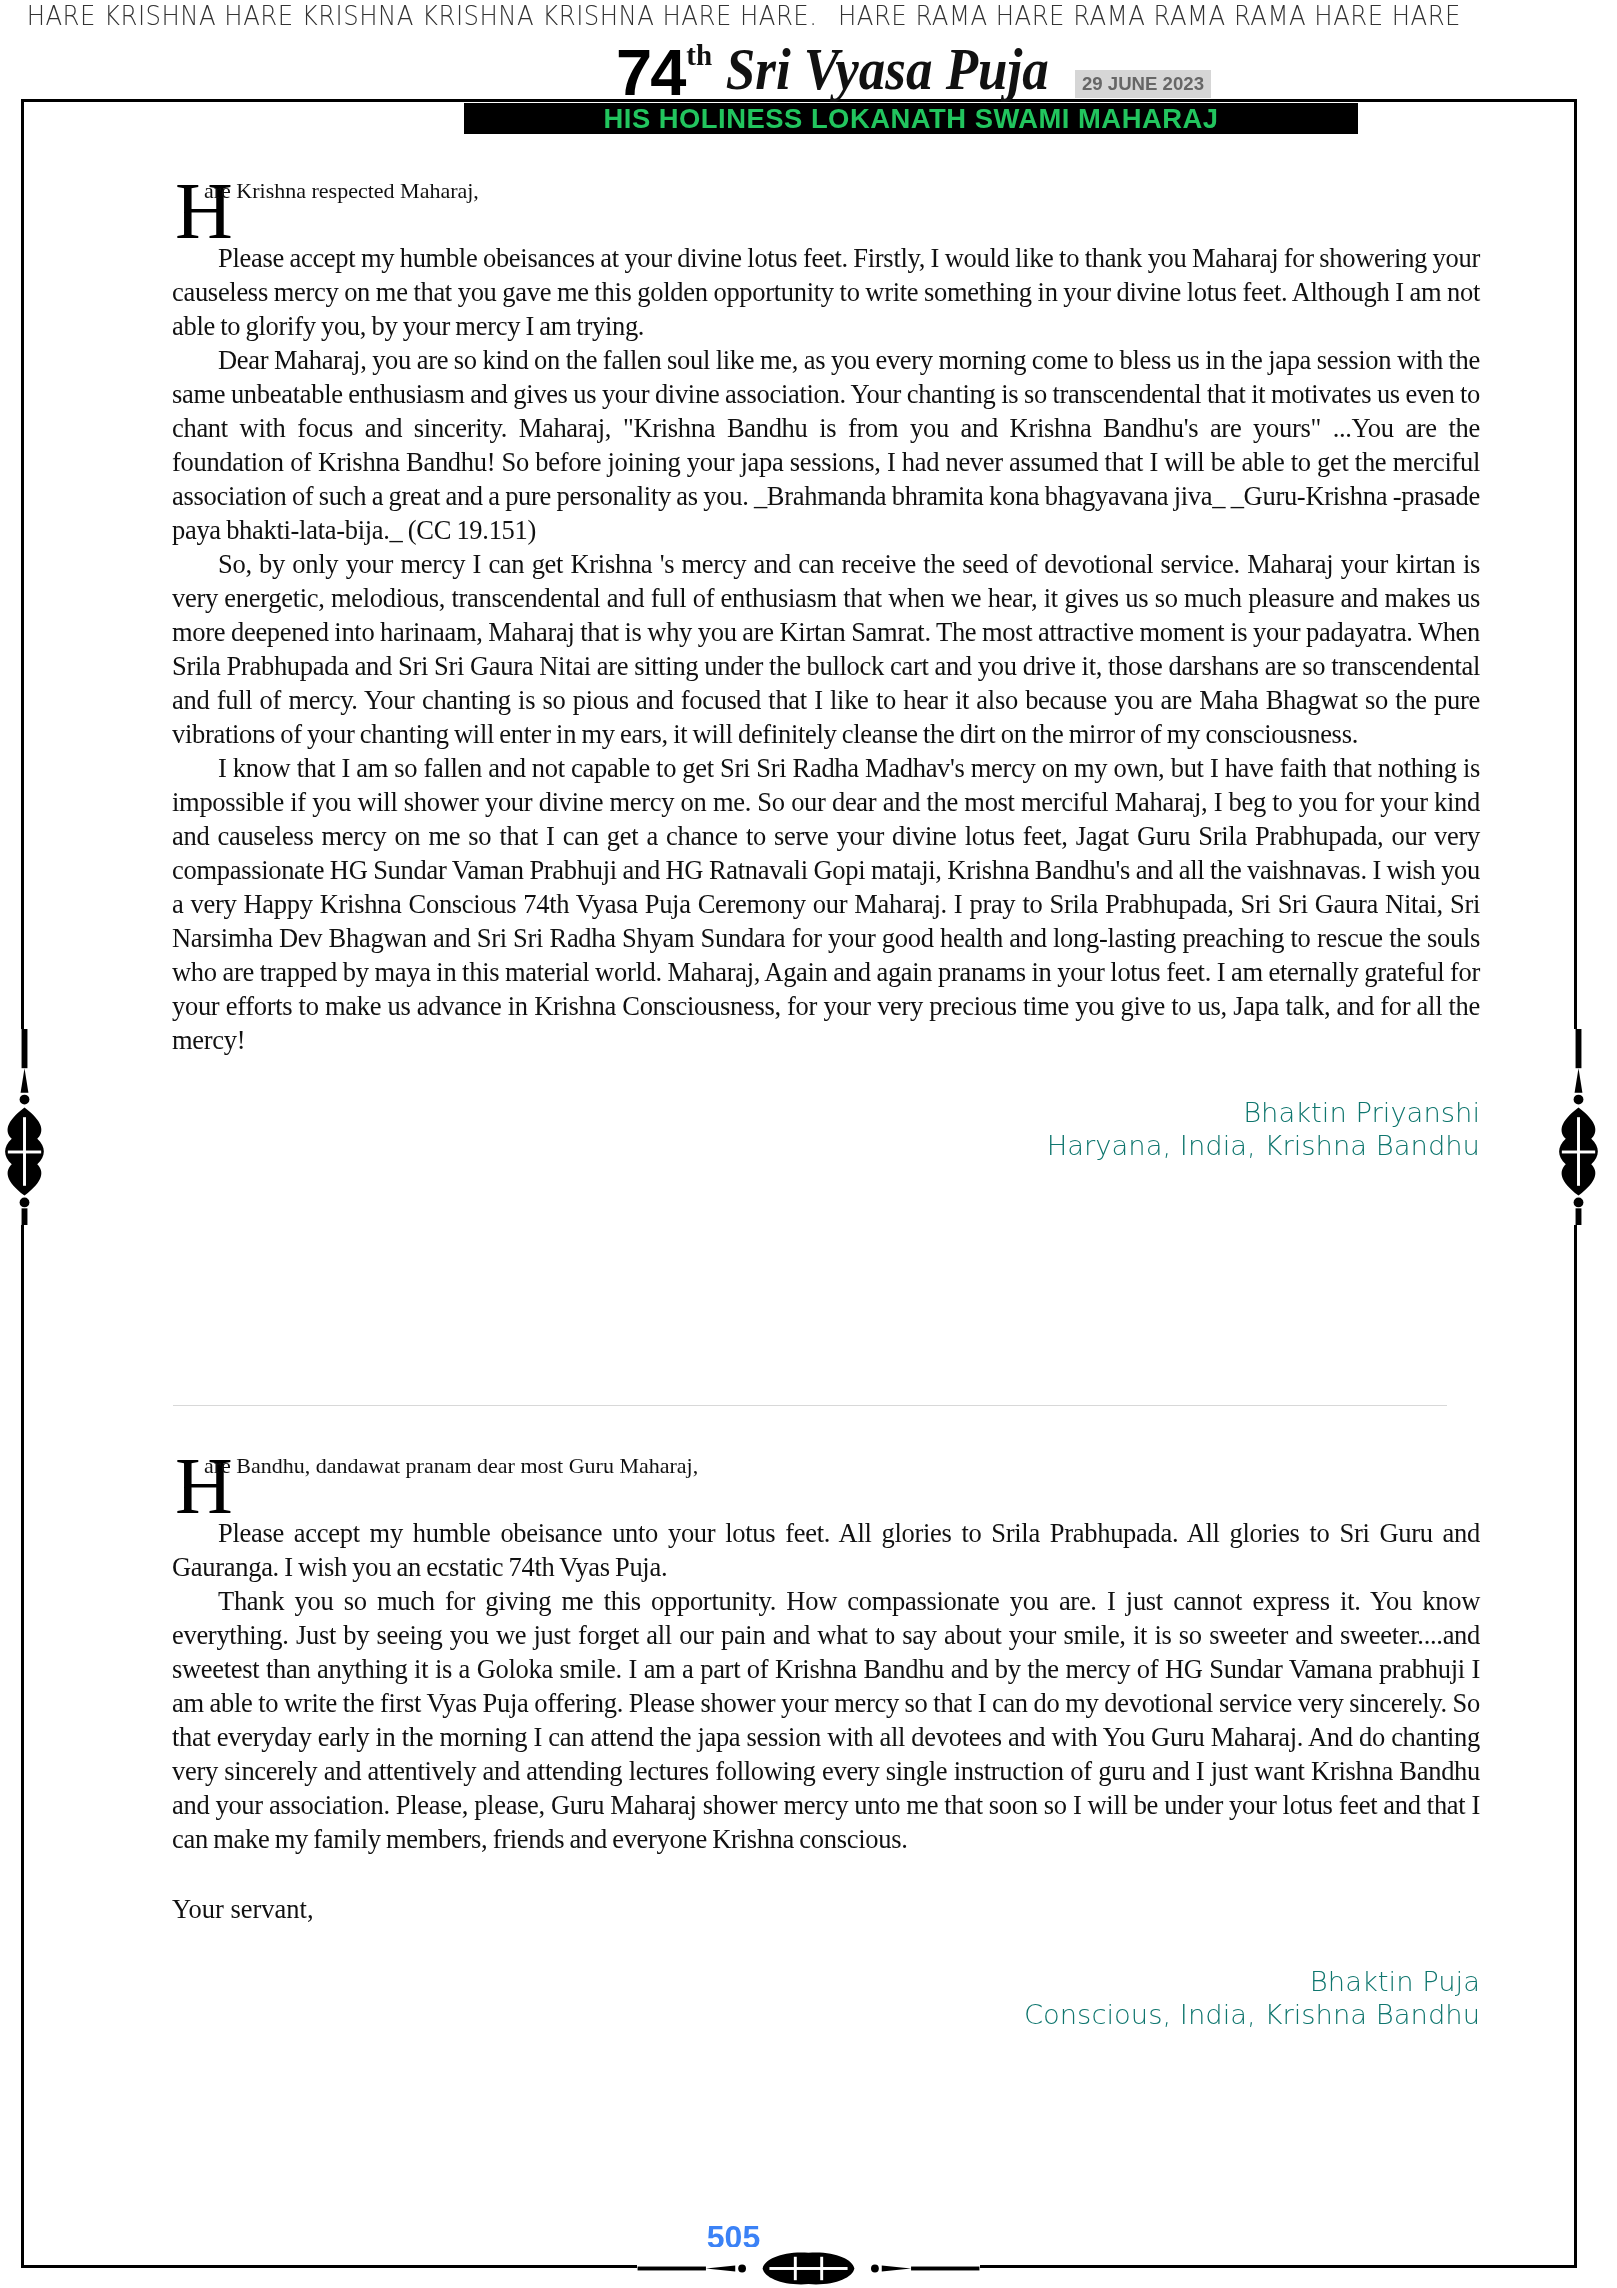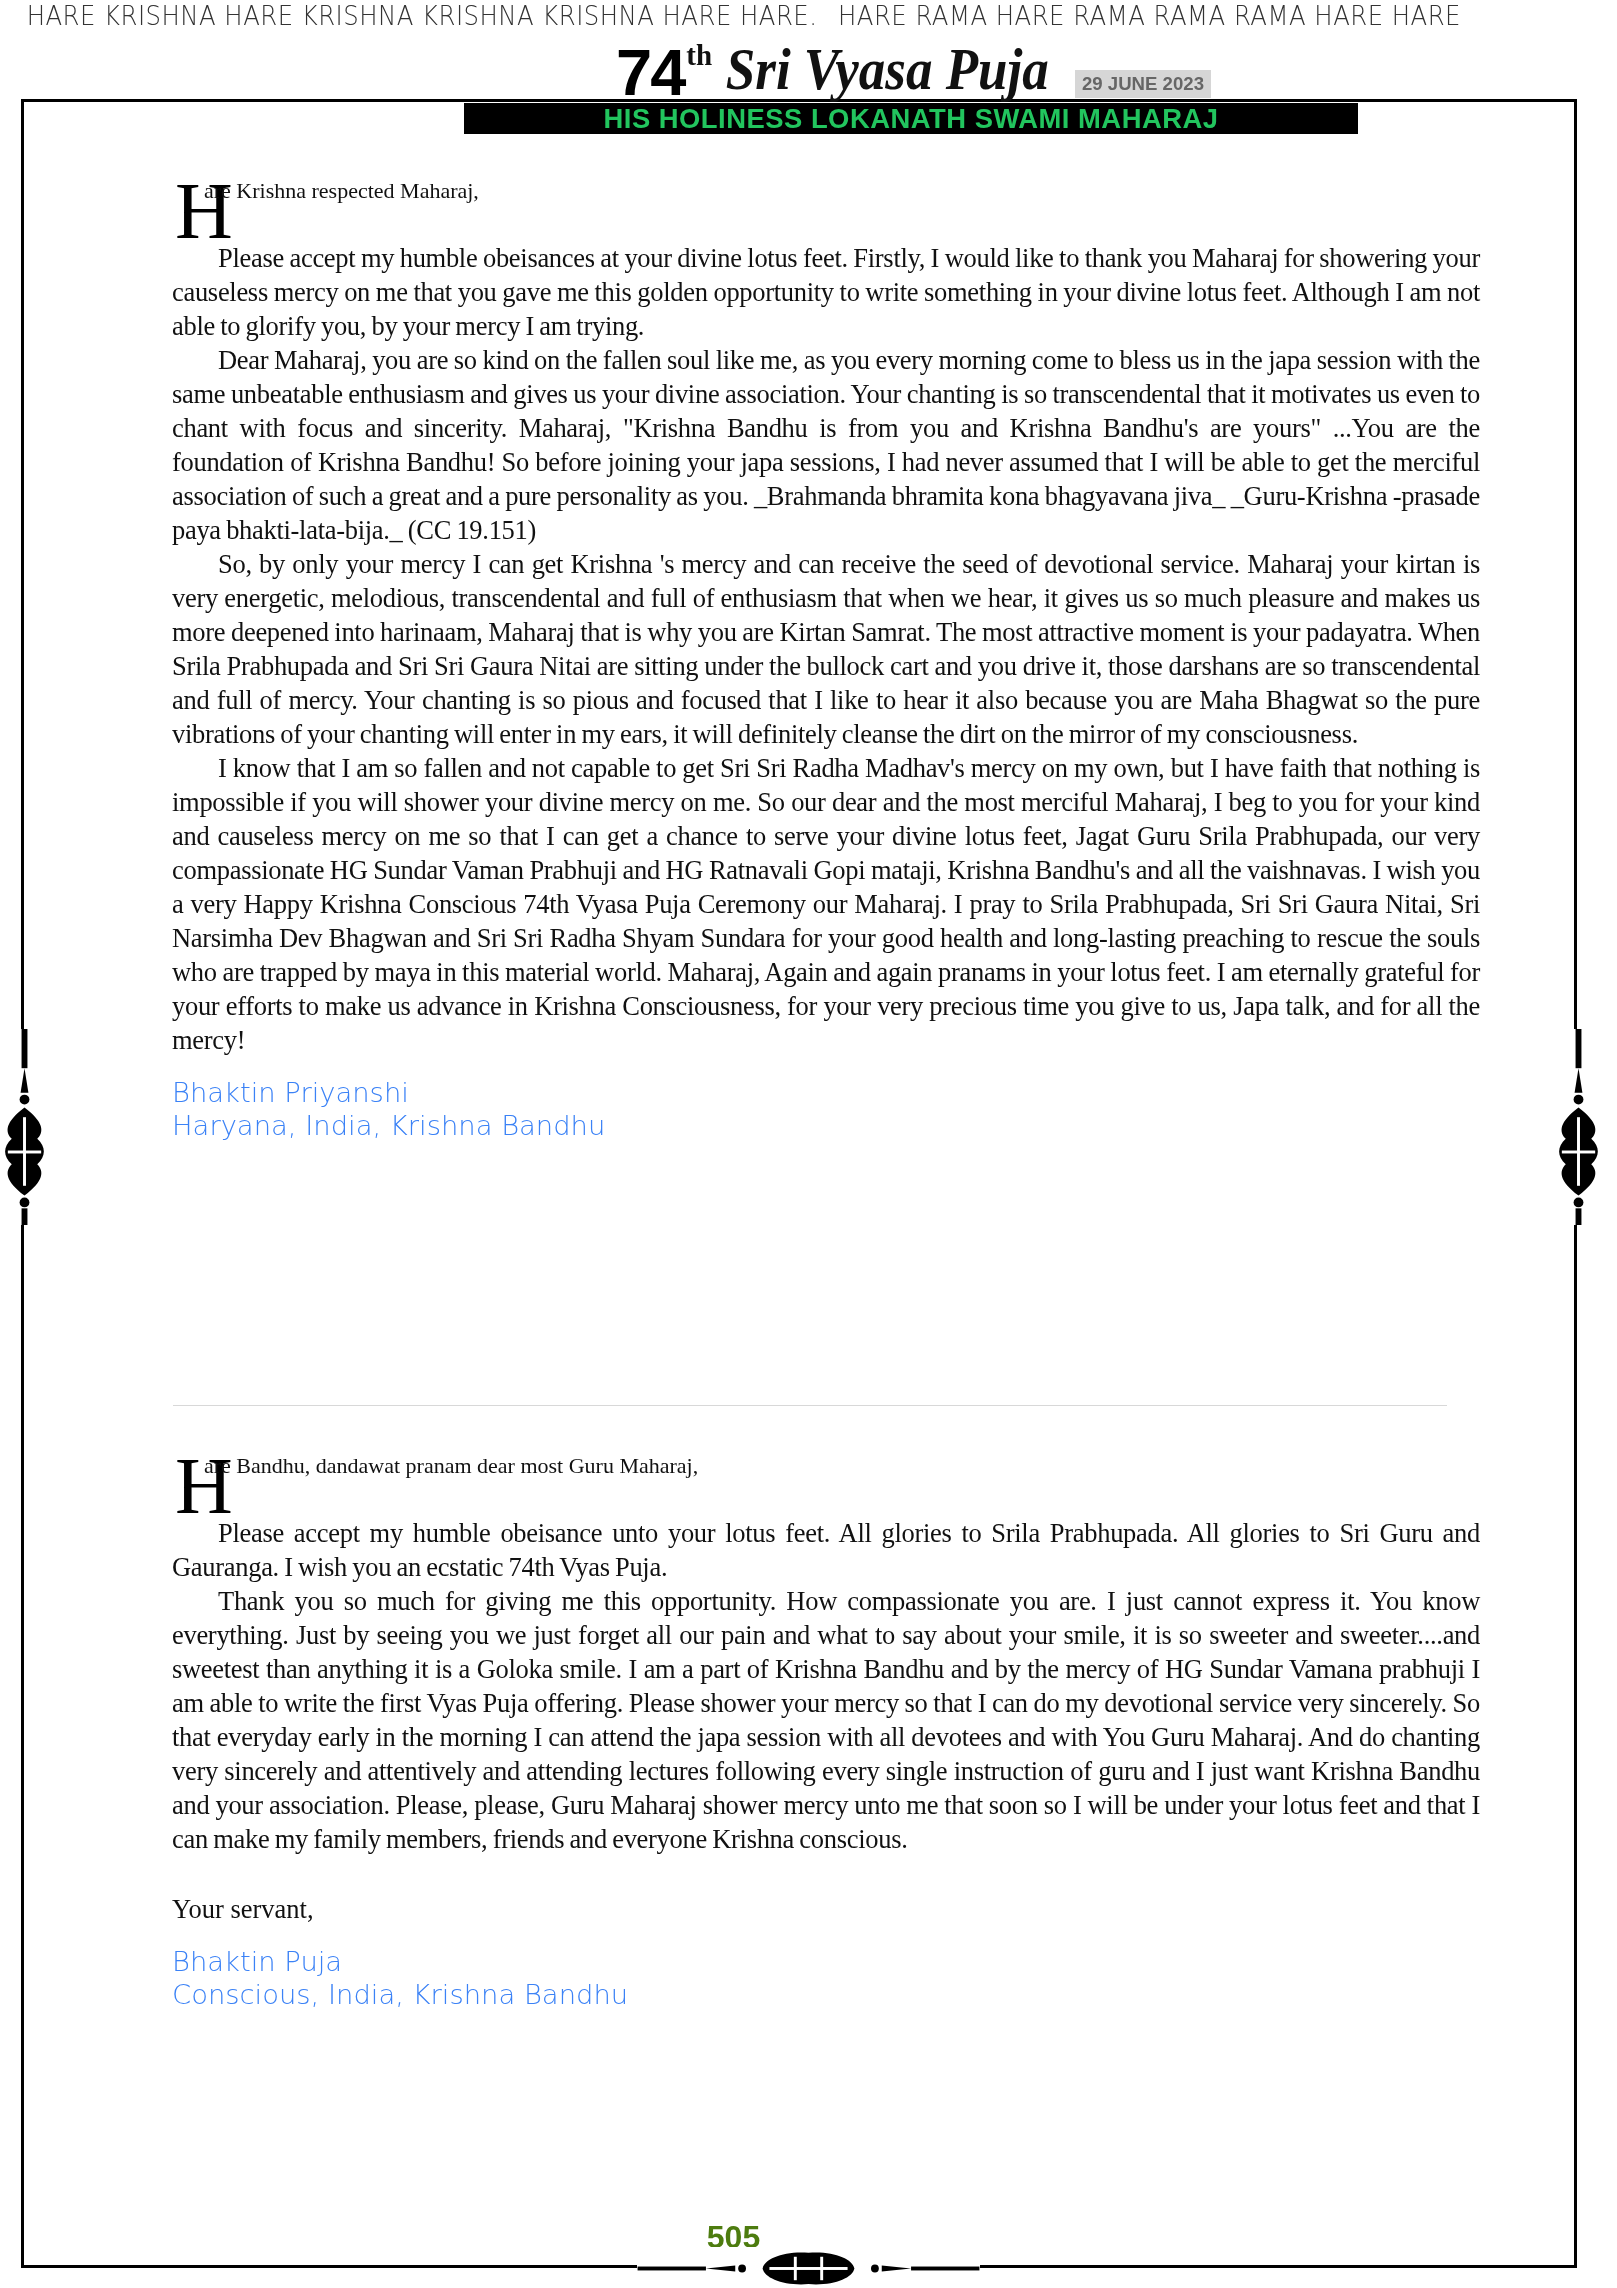--- a/index.html
+++ b/index.html
@@ -23,25 +23,25 @@
   .letter2 { top: 1449px; }
 
   .greet { position: relative; height: 67px; }
   .dropcap { position: absolute; left: 2.9px; top: 0; font-family: "Liberation Serif", serif; font-size: 80px; line-height: 74px; color: #000; }
   .greet-text { position: absolute; left: 32px; top: 2px; font-size: 22px; line-height: 29px; }
 
   .body-p { font-size: 26.5px; line-height: 34px; text-align: justify; margin: 0; letter-spacing: -0.3px; word-spacing: -1px; }
   .body-p.indent { text-indent: 46px; }
 
   .closing { font-size: 26.5px; line-height: 33px; margin-top: 37px; }
-  .sig { font-family: "DejaVu Sans", sans-serif; font-weight: 200; font-size: 27.4px; line-height: 33px; margin-top: 19px; color: #3b82f6; }
+  .sig { font-family: "DejaVu Sans", sans-serif; font-weight: 200; font-size: 27.4px; line-height: 33px; margin-top: 39px; color: #0f766e; text-align: right; }
 
   .sep { position: absolute; left: 173px; top: 1405px; width: 1274px; height: 0; border-top: 1px solid #d8d8d8; }
 
-  .page-num { position: absolute; left: 0; width: 1467px; top: 2219px; text-align: center; font-family: "Liberation Sans", sans-serif; font-weight: 700; font-size: 32px; color: #4d7c0f; }
+  .page-num { position: absolute; left: 0; width: 1467px; top: 2219px; text-align: center; font-family: "Liberation Sans", sans-serif; font-weight: 700; font-size: 32px; color: #3b82f6; }
   .bottom-orn { position: absolute; left: 637px; top: 2247px; width: 343px; height: 42px; background: #fff; }
   .side-orn { position: absolute; width: 49px; height: 196px; background: #fff; }
   .side-orn.left { left: 0; top: 1029px; }
   .side-orn.right { left: 1554px; top: 1029px; }
 </style>
 </head>
 <body>
 
 <div class="mantra">
   <span>HARE KRISHNA HARE KRISHNA KRISHNA KRISHNA HARE HARE.</span>

